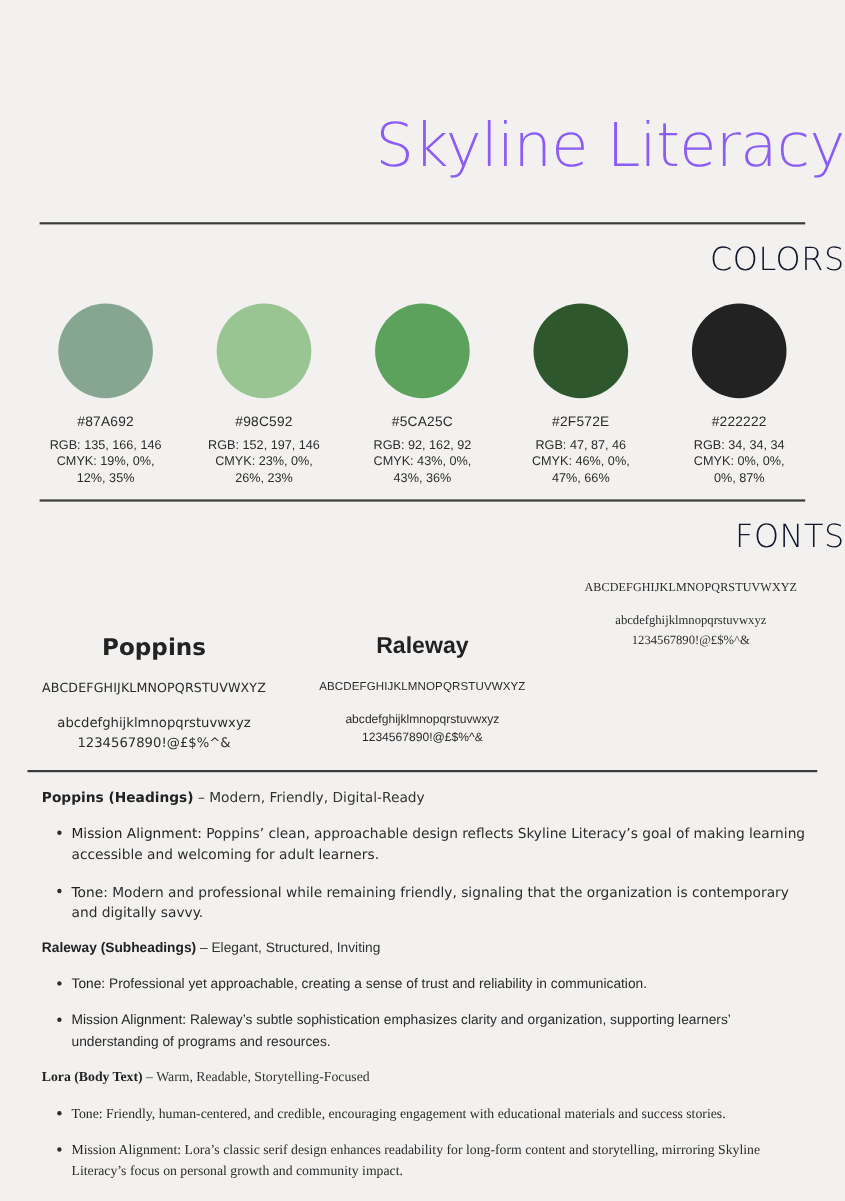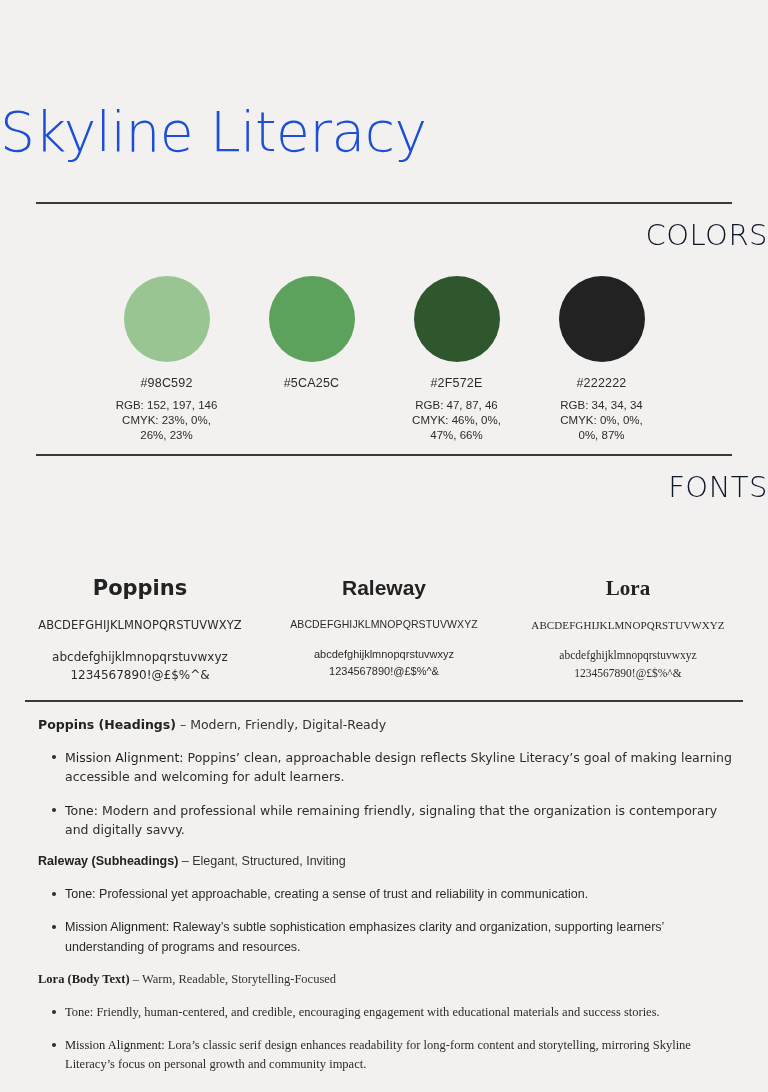--- a/index.html
+++ b/index.html
@@ -18,26 +18,26 @@
 
   .page {
     width: 768px;
     height: 1092px;
     box-sizing: border-box;
     position: relative;
   }
 
   
   .brand-title {
-    text-align: left;
+    text-align: right;
     font-family: "DejaVu Sans", sans-serif;
     font-size: 55px;
     font-weight: 300;
     letter-spacing: -0.5px;
-    color: #1d4ed8;
+    color: #8b5cf6;
     padding-top: 64px;
     line-height: 1.15;
   }
 
   
   .divider {
     height: 2px;
     background: #3a3a3a;
     margin: 0 auto;
   }
@@ -190,31 +190,45 @@
 <div class="page">
 
   <h1 class="brand-title">Skyline Literacy</h1>
 
   <div class="divider divider-1"></div>
 
   <h2 class="section-header">COLORS</h2>
 
   <div class="swatch-row">
     <div class="swatch-col">
+      <div class="swatch-circle" style="background: rgb(135, 166, 146);"></div>
+      <div class="swatch-hex">#87A692</div>
+      <div class="swatch-meta">
+        <div>RGB: 135, 166, 146</div>
+        <div>CMYK: 19%, 0%,</div>
+        <div>12%, 35%</div>
+      </div>
+    </div>
+    <div class="swatch-col">
       <div class="swatch-circle" style="background: rgb(152, 197, 146);"></div>
       <div class="swatch-hex">#98C592</div>
       <div class="swatch-meta">
         <div>RGB: 152, 197, 146</div>
         <div>CMYK: 23%, 0%,</div>
         <div>26%, 23%</div>
       </div>
     </div>
     <div class="swatch-col">
       <div class="swatch-circle" style="background: rgb(92, 162, 92);"></div>
       <div class="swatch-hex">#5CA25C</div>
+      <div class="swatch-meta">
+        <div>RGB: 92, 162, 92</div>
+        <div>CMYK: 43%, 0%,</div>
+        <div>43%, 36%</div>
+      </div>
     </div>
     <div class="swatch-col">
       <div class="swatch-circle" style="background: rgb(47, 87, 46);"></div>
       <div class="swatch-hex">#2F572E</div>
       <div class="swatch-meta">
         <div>RGB: 47, 87, 46</div>
         <div>CMYK: 46%, 0%,</div>
         <div>47%, 66%</div>
       </div>
     </div>
@@ -240,21 +254,20 @@
       <div class="specimen-lower">abcdefghijklmnopqrstuvwxyz</div>
       <div class="specimen-lower">1234567890!@£$%^&amp;</div>
     </div>
     <div class="font-col col-raleway">
       <div class="font-name raleway">Raleway</div>
       <div class="specimen-upper">ABCDEFGHIJKLMNOPQRSTUVWXYZ</div>
       <div class="specimen-lower">abcdefghijklmnopqrstuvwxyz</div>
       <div class="specimen-lower">1234567890!@£$%^&amp;</div>
     </div>
     <div class="font-col col-lora">
-      <div class="font-name lora">Lora</div>
       <div class="specimen-upper">ABCDEFGHIJKLMNOPQRSTUVWXYZ</div>
       <div class="specimen-lower">abcdefghijklmnopqrstuvwxyz</div>
       <div class="specimen-lower">1234567890!@£$%^&amp;</div>
     </div>
   </div>
 
   <div class="divider divider-3"></div>
 
   <div class="descriptions">
 

